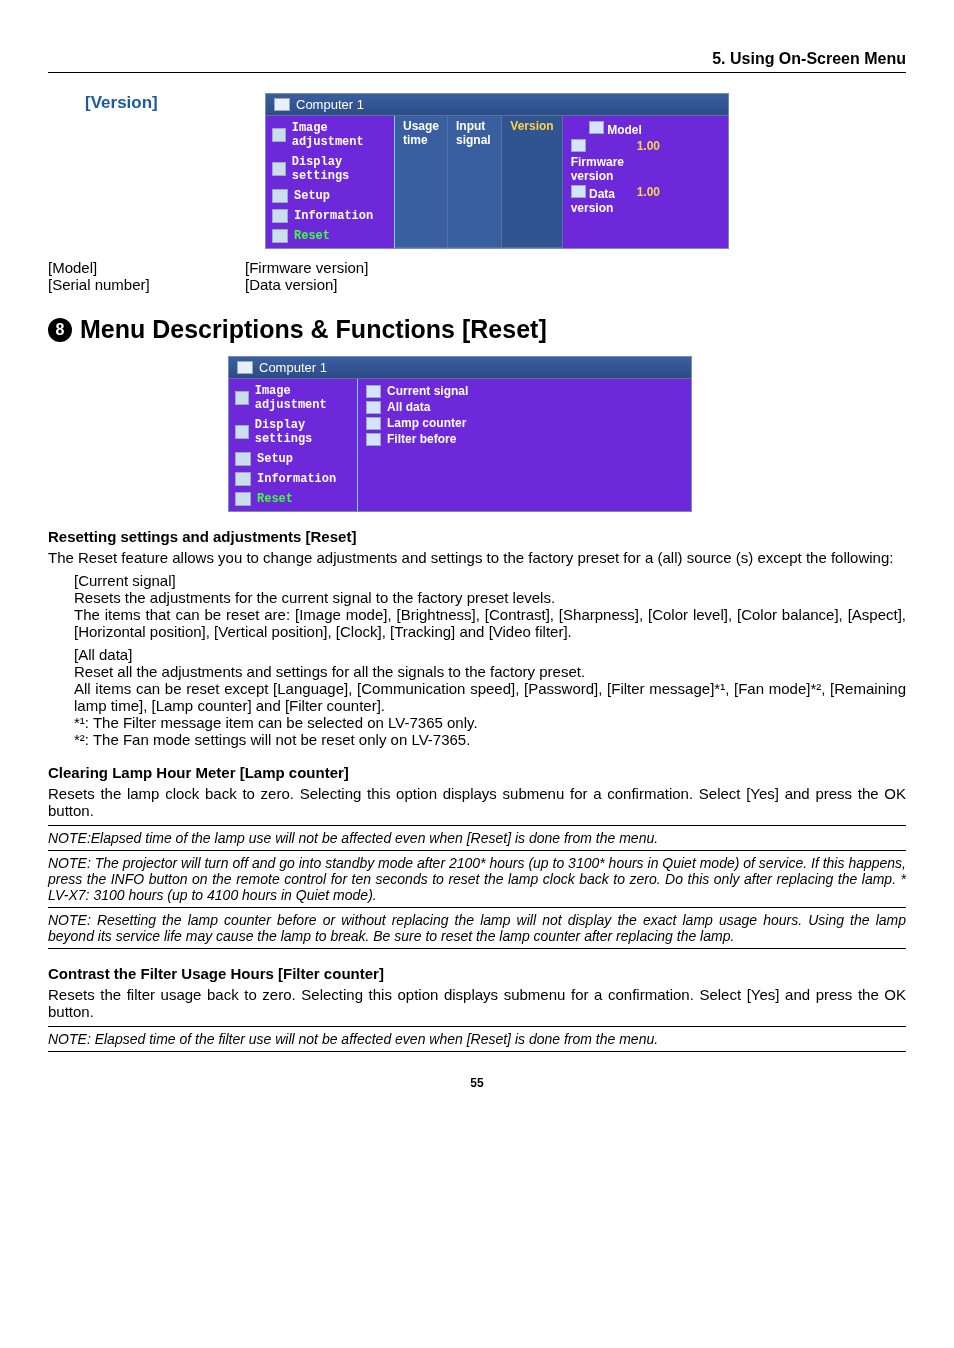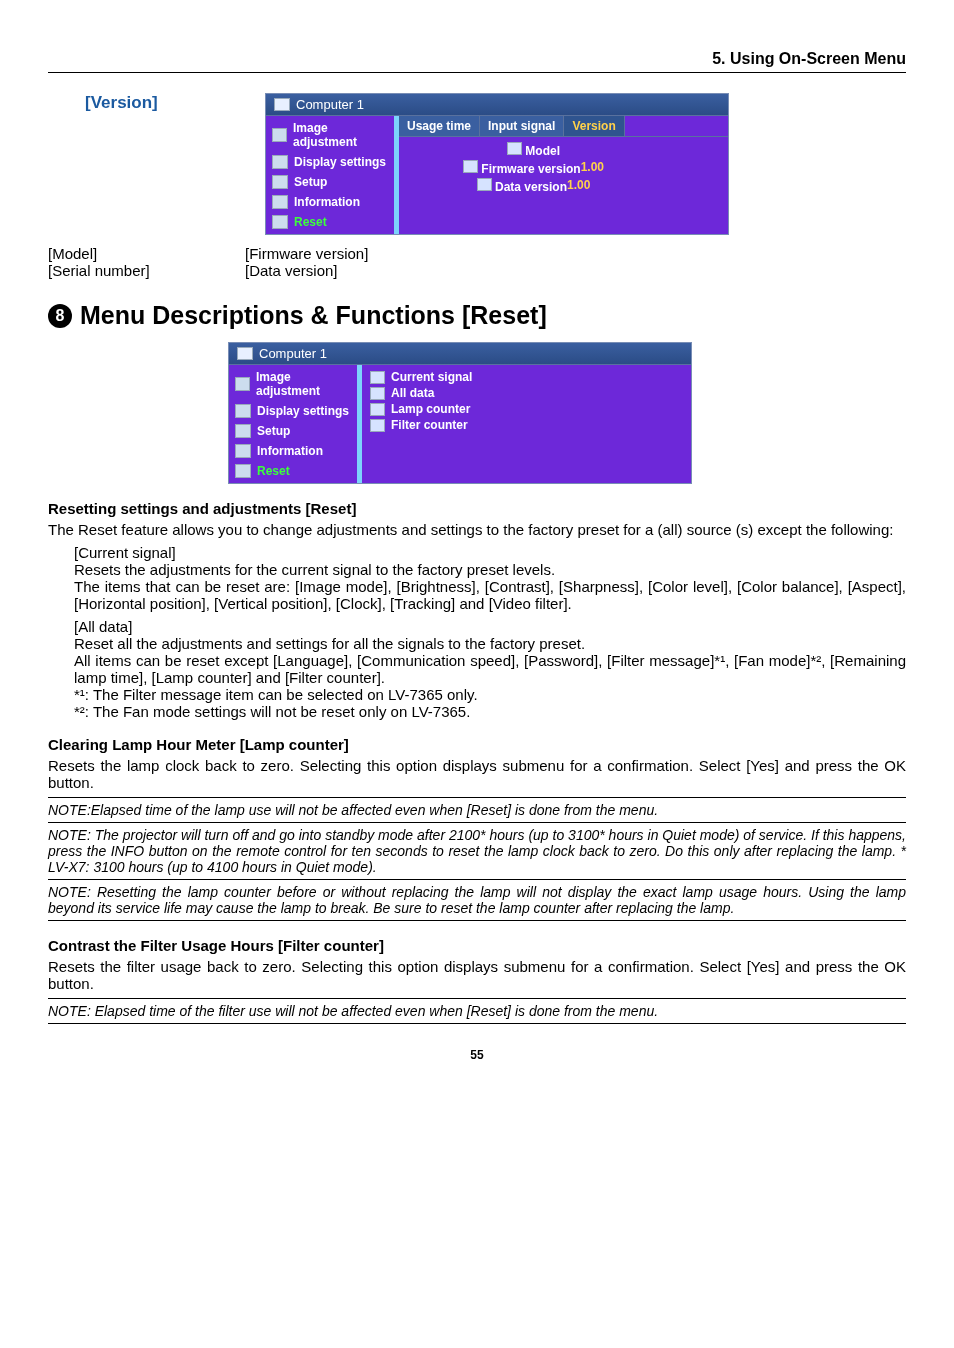--- a/index.html
+++ b/index.html
@@ -48,43 +48,44 @@
     background: linear-gradient(#3a5fa0, #2b4c86);
     padding: 3px 8px;
     border-bottom: 1px solid #59719e;
     font-size: 13px;
   }
   .osd-body {
     display: flex;
   }
   .osd-sidebar {
     width: 128px;
-    border-right: 5px solid #7dd3fc;
+    border-right: 1px solid #7dd3fc;
     padding: 2px 0;
+    font-family: Liberation Mono, monospace;
   }
   .osd-sidebar-item {
     display: flex;
     align-items: center;
     gap: 6px;
     padding: 3px 6px;
     color: #fff;
     font-weight: bold;
   }
   .osd-sidebar-item.green .sb-text { color: #3cff3c; }
   .osd-sidebar-item .sb-icon {
     width: 14px;
     height: 12px;
     display: inline-block;
     background: #cde;
     border: 1px solid #9ab;
   }
   .osd-main {
     flex: 1;
     display: flex;
-    flex-direction: column;
+    flex-direction: row;
   }
   .osd-tabs {
     display: flex;
     border-bottom: 1px solid #59719e;
   }
   .osd-tab {
     padding: 3px 8px;
     border-right: 1px solid #59719e;
     background: #3a5fa0;
     color: #fff;
@@ -287,21 +288,21 @@
             <div class="osd-content-item">
                 <span class="small-icon"></span>
                 <span>All data</span>
               </div>
             <div class="osd-content-item">
                 <span class="small-icon"></span>
                 <span>Lamp counter</span>
               </div>
             <div class="osd-content-item">
                 <span class="small-icon"></span>
-                <span>Filter counter</span>
+                <span>Filter before</span>
               </div>
           </div>
         </div>
       </div>
     </div>
   </div>
 
   <div class="sub-h">Resetting settings and adjustments [Reset]</div>
   <p class="body-text">The Reset feature allows you to change adjustments and settings to the factory preset for a (all) source (s) except the following:</p>
 

